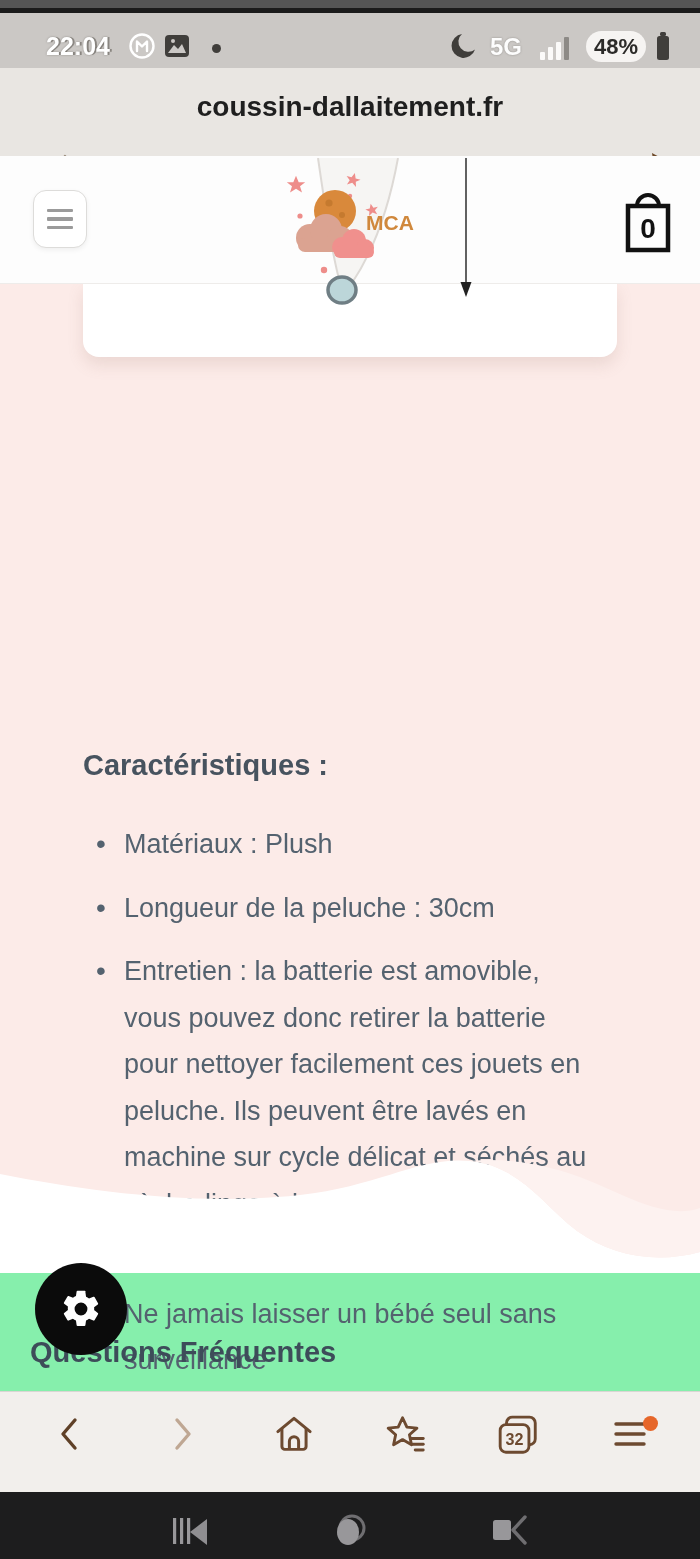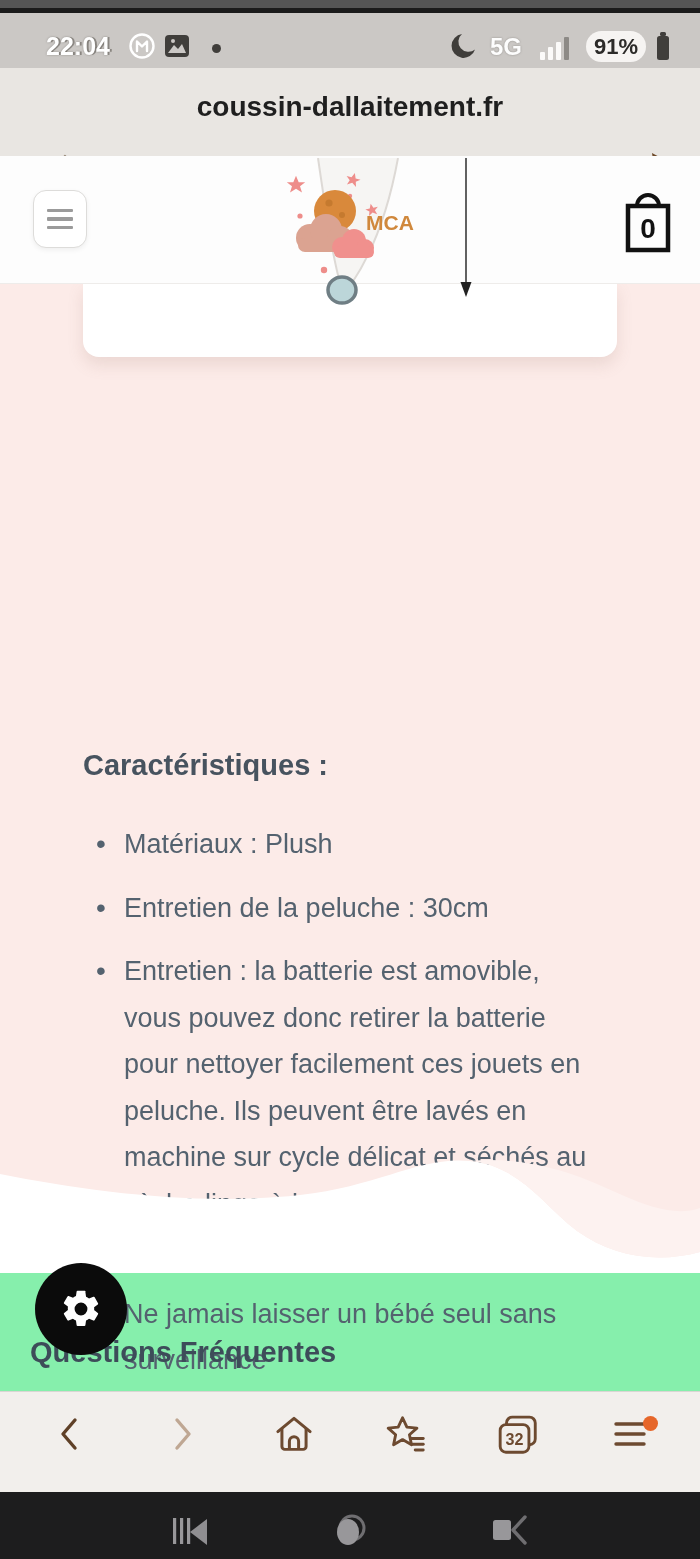--- a/index.html
+++ b/index.html
@@ -79,21 +79,21 @@
     <svg class="st-icon" style="left:448px;top:22px;" width="32" height="32" viewBox="0 0 32 32">
       <path d="M27 19.5 A12 12 0 1 1 14 4 A9.5 9.5 0 0 0 27 19.5 Z" fill="#3f3d3a"></path>
     </svg>
     <div class="st-5g">5G</div>
     <svg class="st-icon" style="left:538px;top:27px;" width="36" height="26" viewBox="0 0 36 26">
       <rect x="2" y="17" width="5" height="8" rx="1" fill="#fbfaf9"></rect>
       <rect x="10" y="12" width="5" height="13" rx="1" fill="#fbfaf9"></rect>
       <rect x="18" y="7" width="5" height="18" rx="1" fill="#fbfaf9"></rect>
       <rect x="26" y="2" width="5" height="23" rx="1" fill="#8d8a86"></rect>
     </svg>
-    <div class="st-batt-pill">91%</div>
+    <div class="st-batt-pill">48%</div>
     <svg class="st-icon" style="left:654px;top:22px;" width="18" height="32" viewBox="0 0 18 32">
       <rect x="6" y="2" width="6" height="4" rx="1.5" fill="#403e3b"></rect>
       <rect x="3" y="6" width="12" height="24" rx="2.5" fill="#403e3b"></rect>
     </svg>
   </div>
 
   <div class="url-bar">
     <svg style="position:absolute;left:46px;top:84px;" width="38" height="38" viewBox="0 0 38 38">
       <path d="M19 4 L23.2 13.6 L33.5 14.6 L25.7 21.4 L28 31.5 L19 26.2 L10 31.5 L12.3 21.4 L4.5 14.6 L14.8 13.6 Z" fill="none" stroke="#9a8d7d" stroke-width="2.4" stroke-linejoin="round"></path>
     </svg>
@@ -110,21 +110,21 @@
     </svg>
   </div>
 
   <div class="pink-section">
     <div class="product-card"></div>
 
     <div class="section-heading">Caractéristiques :</div>
 
     <ul class="feature-list">
       <li>Matériaux : Plush</li>
-      <li>Entretien de la peluche : 30cm</li>
+      <li>Longueur de la peluche : 30cm</li>
       <li>Entretien : la batterie est amovible, vous pouvez donc retirer la batterie pour nettoyer facilement ces jouets en peluche. Ils peuvent être lavés en machine sur cycle délicat et séchés au sèche-linge à basse température. Nécessite 3 piles AAA (non incluses)</li>
       <li>Ne jamais laisser un bébé seul sans surveillance</li>
     </ul>
 
     <svg class="wave" viewBox="0 0 700 135" preserveAspectRatio="none">
       <path d="M0,36 C90,54 200,68 300,57 C380,48 420,18 470,23 C520,28 542,66 577,93 C612,118 656,126 700,114 L700,135 L0,135 Z" fill="#ffffff"></path>
       <path d="M470,23 C520,28 542,66 577,93 C612,118 656,126 700,114 L700,70 C660,84 612,48 565,34 C530,24 500,20 470,23 Z" fill="#fdf2f0"></path>
     </svg>
   </div>
 

